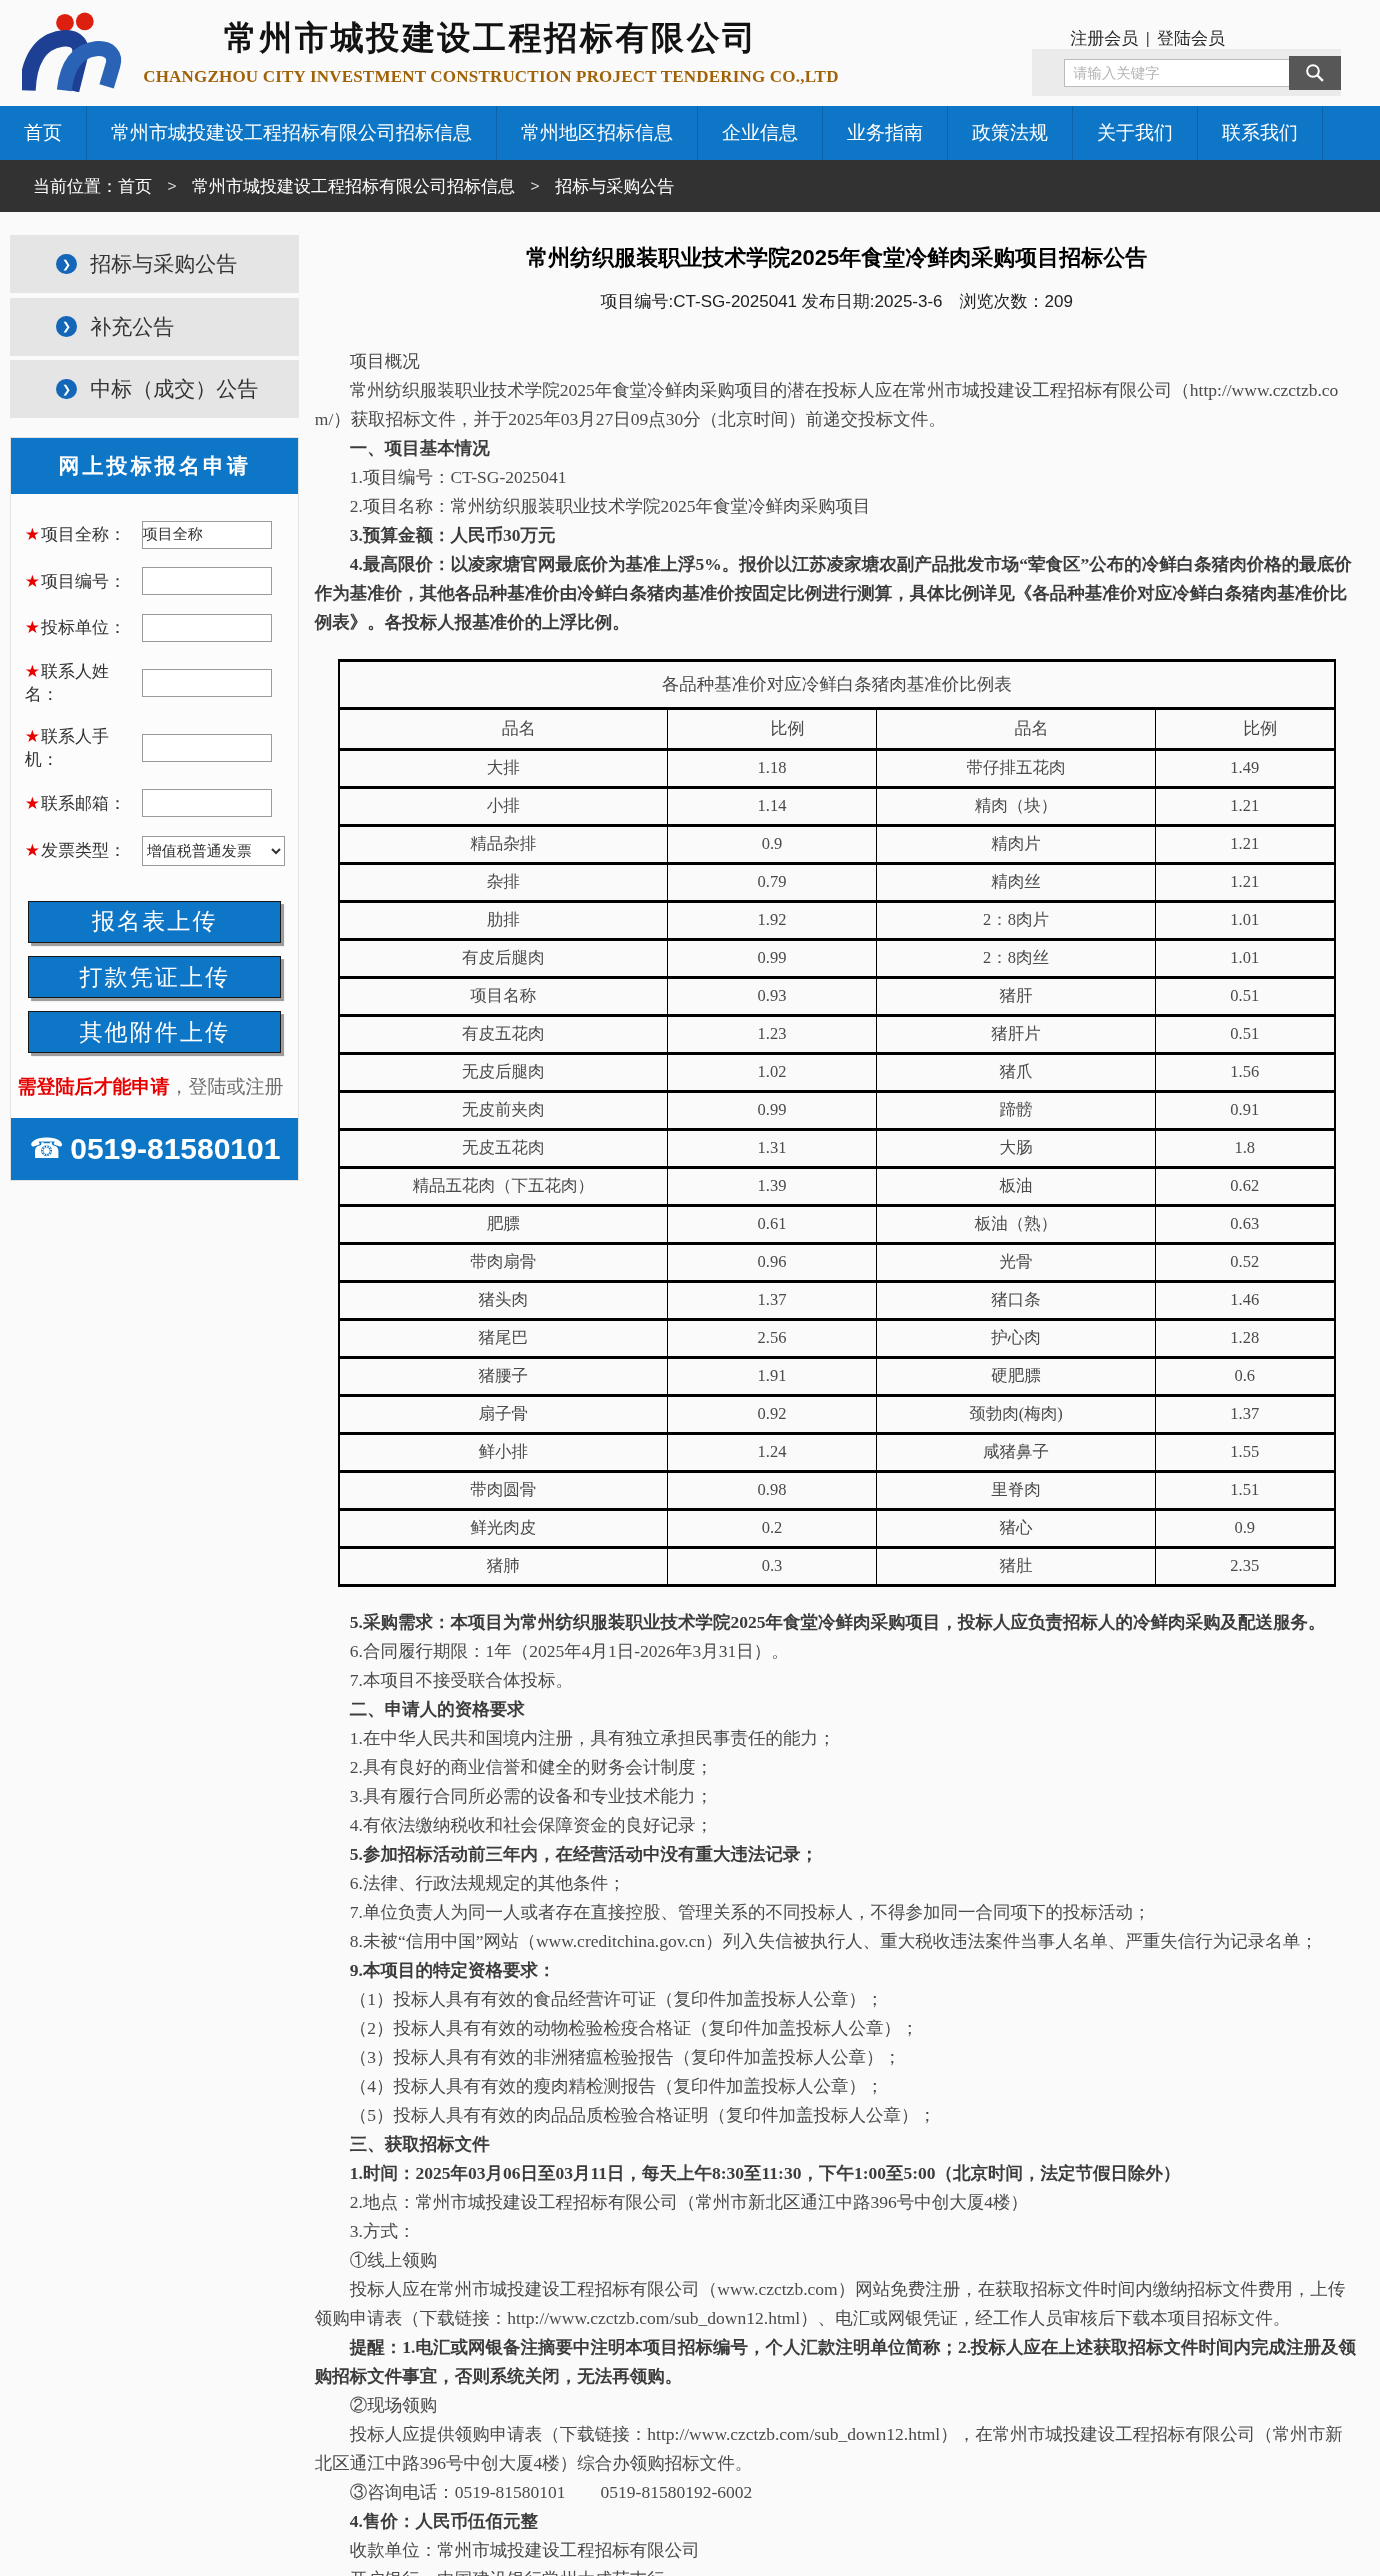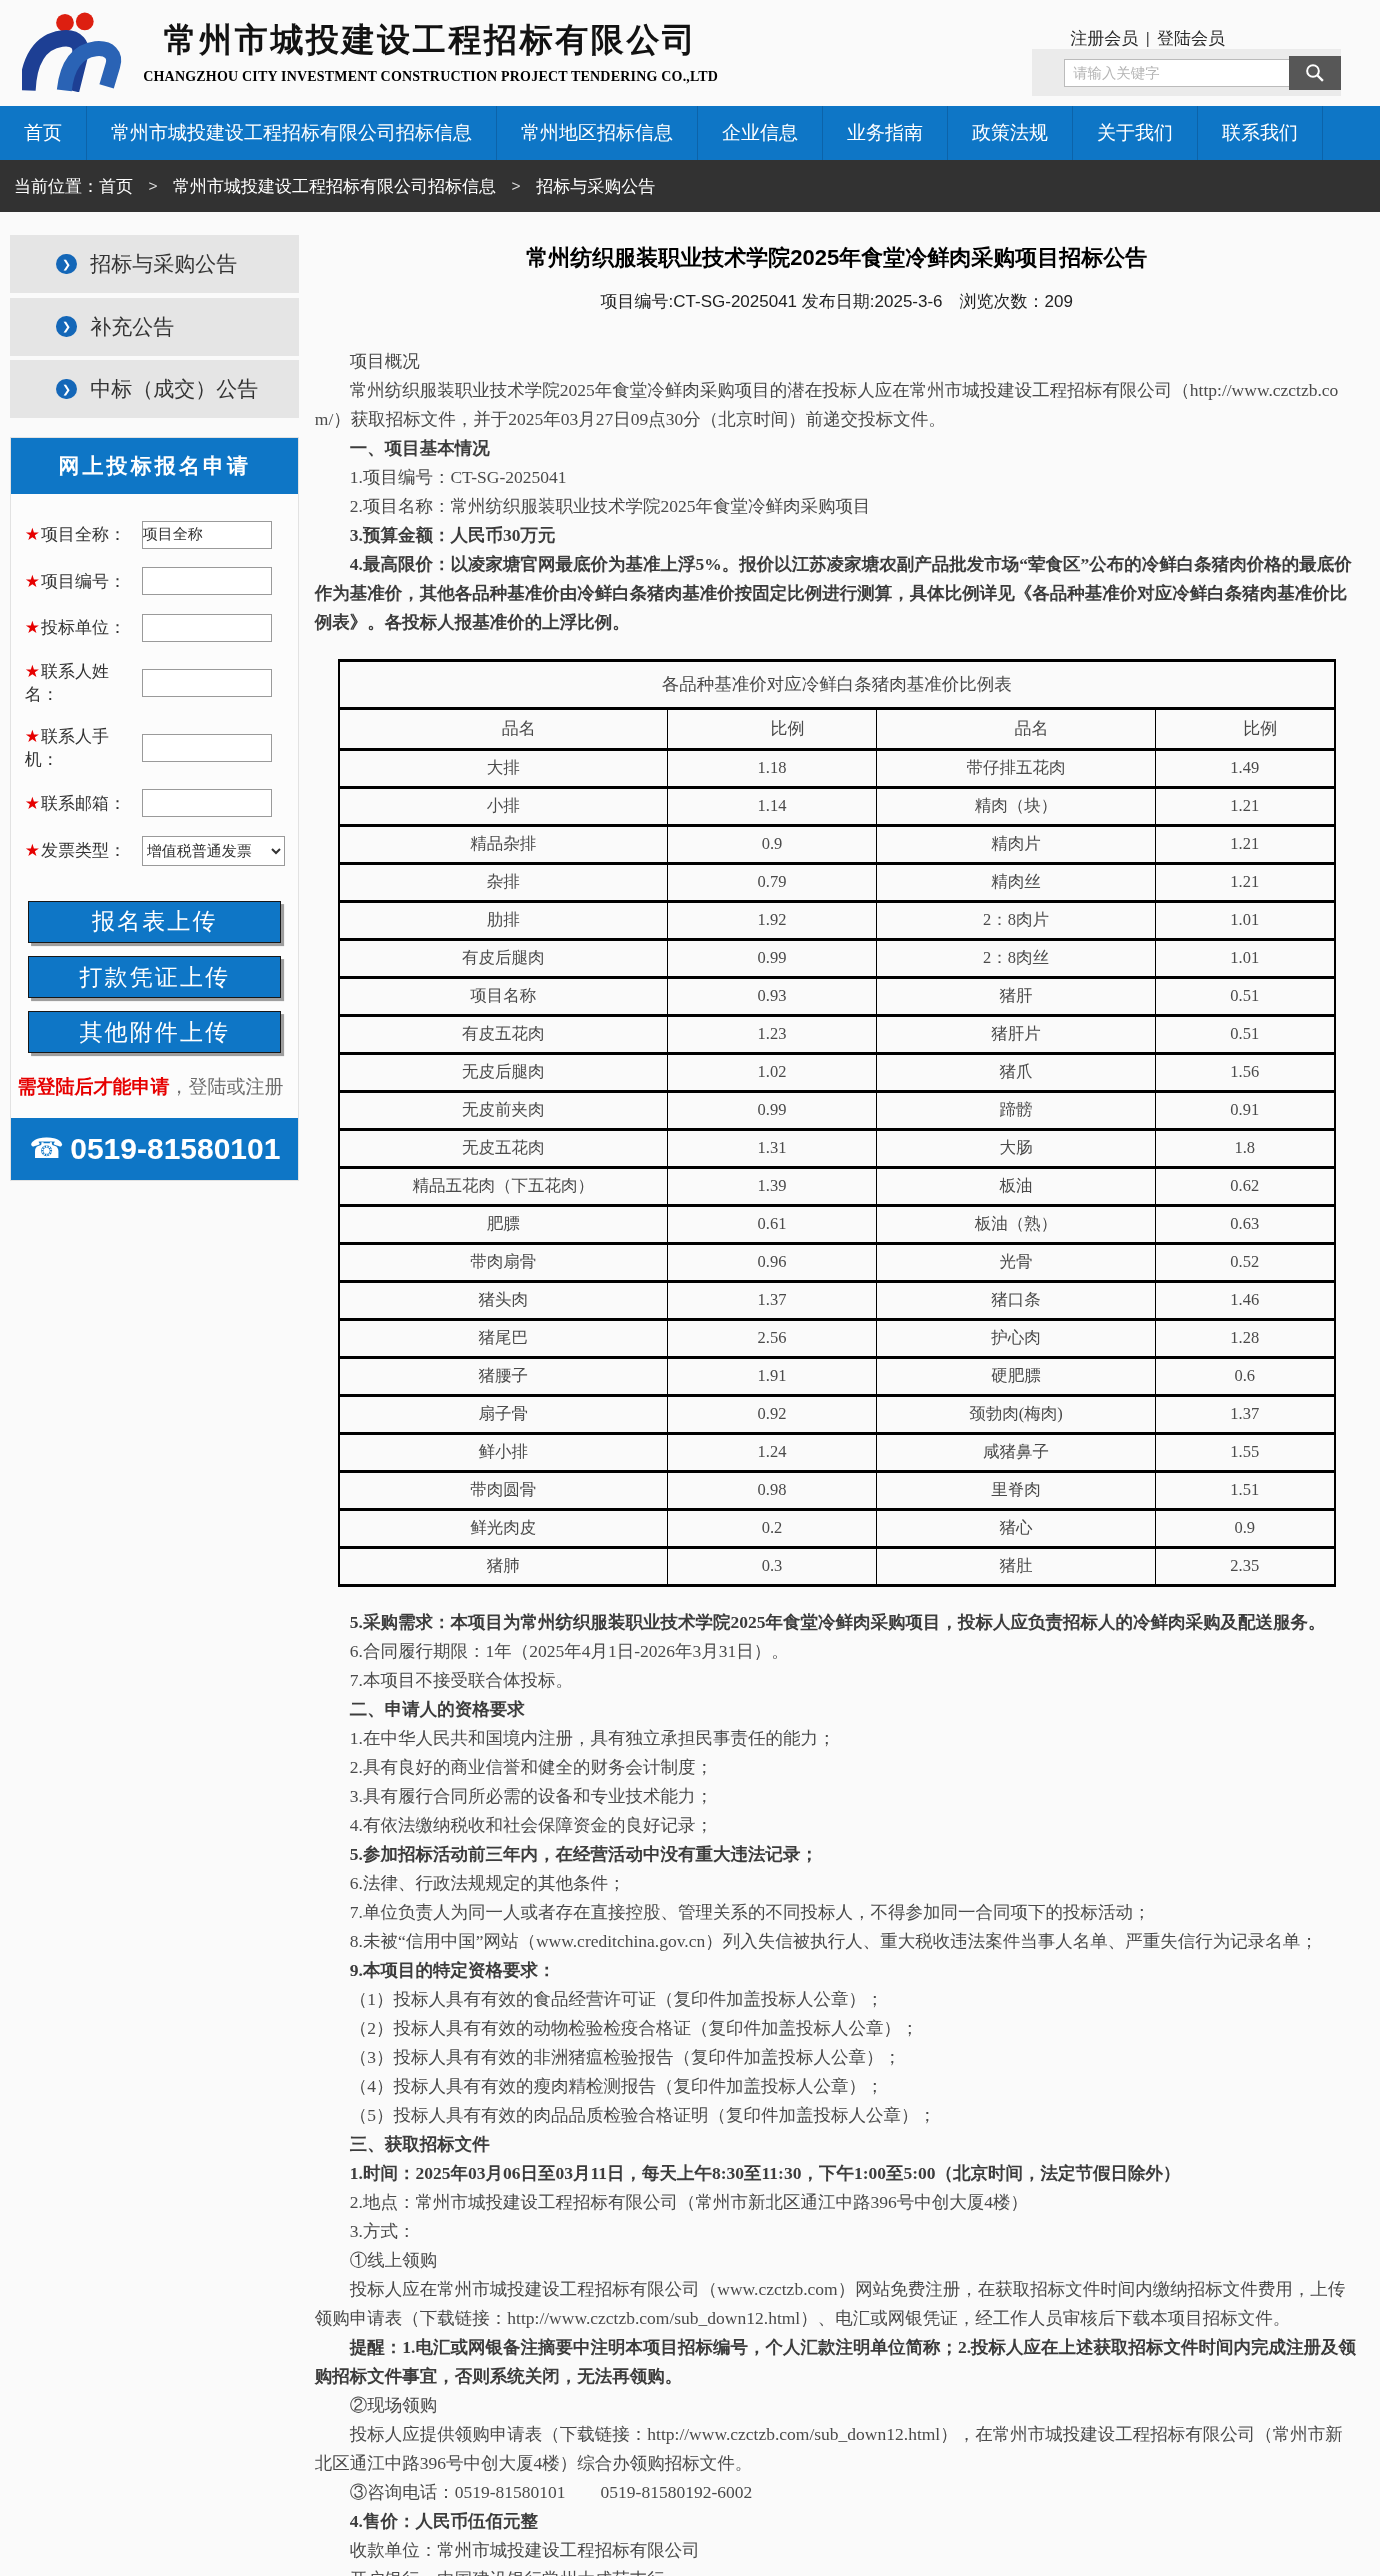--- a/index.html
+++ b/index.html
@@ -10,33 +10,33 @@
     background:#fafafa;
     font-family:"Liberation Sans", sans-serif;
     color:#333;
   }
   
   .header { position:relative; height:106px; background:#fafafa; }
   .logo-wrap { position:absolute; left:22px; top:11.3px; display:flex; align-items:center;text-align:center; }
   .logo-svg { width:116px; height:81px; flex:none; }
   .company-names { margin-left:5.2px; }
   .company-zh { font-size:33px; font-weight:bold; color:#121212; letter-spacing:2.6px; }
-  .company-en { font-size:14px; font-weight:bold; color:#000000; margin-top:6.2px; font-family:"Liberation Serif", serif; letter-spacing:0.2px; }
+  .company-en { font-size:17px; font-weight:bold; color:#a16207; margin-top:6.2px; font-family:"Liberation Serif", serif; letter-spacing:0.2px; }
   .member-links { position:absolute; top:27px; right:156px; font-size:17px; color:#2b2b2b; }
   .member-links .sep { margin:0 7.2px; color:#555; }
   .member-links span.lnk { cursor:pointer; }
   .search-panel { position:absolute; top:49px; right:40px; width:309px; height:47px; background:#ebebeb; }
   .search-input { position:absolute; left:32px; top:9.8px; width:226px; height:28px; border:0.5px solid #bbb; background:#fff; font-size:14.4px; padding:0 8.2px; color:#333; outline:none; font-family:inherit; }
   .search-input::placeholder { color:#b5b5b5; }
   .search-btn { position:absolute; right:0; top:6.7px; width:52px; height:34px; background:#575757; border:none; cursor:pointer; display:flex; align-items:center; justify-content:center; }
   
   .nav { display:flex; background:#0e76c6; height:54px; }
   .nav-item { display:flex; align-items:center; padding:0 24px; color:#fff; font-size:19px; border-right:1px solid #0c63a9; cursor:pointer; white-space:nowrap; }
   
-  .breadcrumb { background:#323232; height:52px; display:flex; align-items:center; color:#fff; font-size:17px; padding-left:14px; }
+  .breadcrumb { background:#323232; height:52px; display:flex; align-items:center; color:#fff; font-size:17px; padding-left:33px; }
   .bc-sep { margin:0 15.5px; font-size:15.5px; color:#ddd; }
   .bc-link { cursor:pointer; }
   
   .main { display:flex; align-items:flex-start; padding:23px 13px 41px 10.3px; }
   .sidebar { width:289px; flex:none; }
   .side-item { height:58px; background:#e5e5e5; margin-bottom:4.6px; display:flex; align-items:center; padding-left:46px; font-size:21px; color:#333; cursor:pointer; }
   .side-icon { width:20.6px; height:20.6px; border-radius:50%; background:#1467b8; color:#fff; display:flex; align-items:center; justify-content:center; font-size:10.8px; margin-right:13.4px; flex:none; }
   .apply-panel { margin-top:18.5px; background:#fcfcfc; border:0.5px solid #e2e2e2; }
   .apply-header { background:#0e76c6; height:56px; display:flex; align-items:center; justify-content:center; color:#fff; font-size:21px; font-weight:bold; letter-spacing:3.1px; }
   .apply-body { padding:27px 13.4px 3.1px; }

